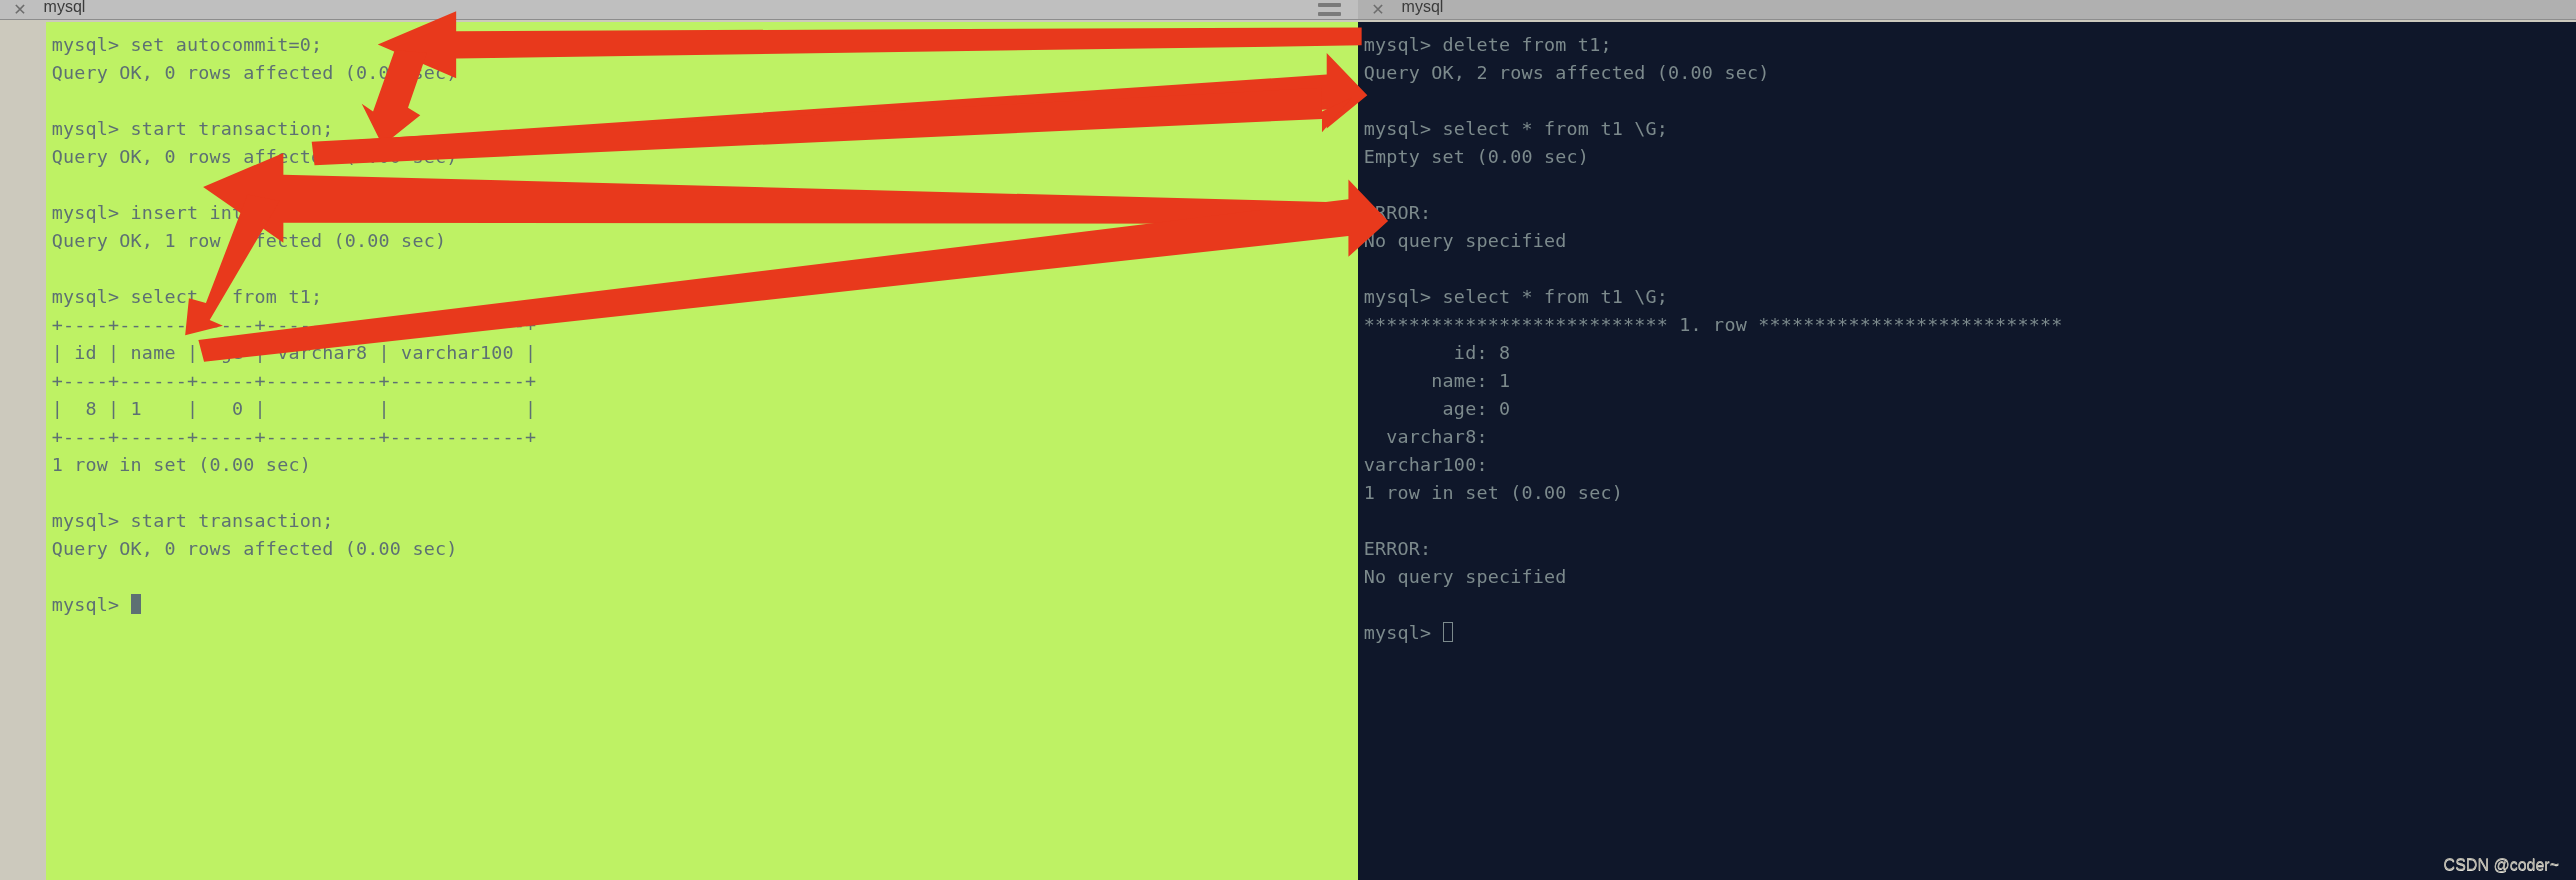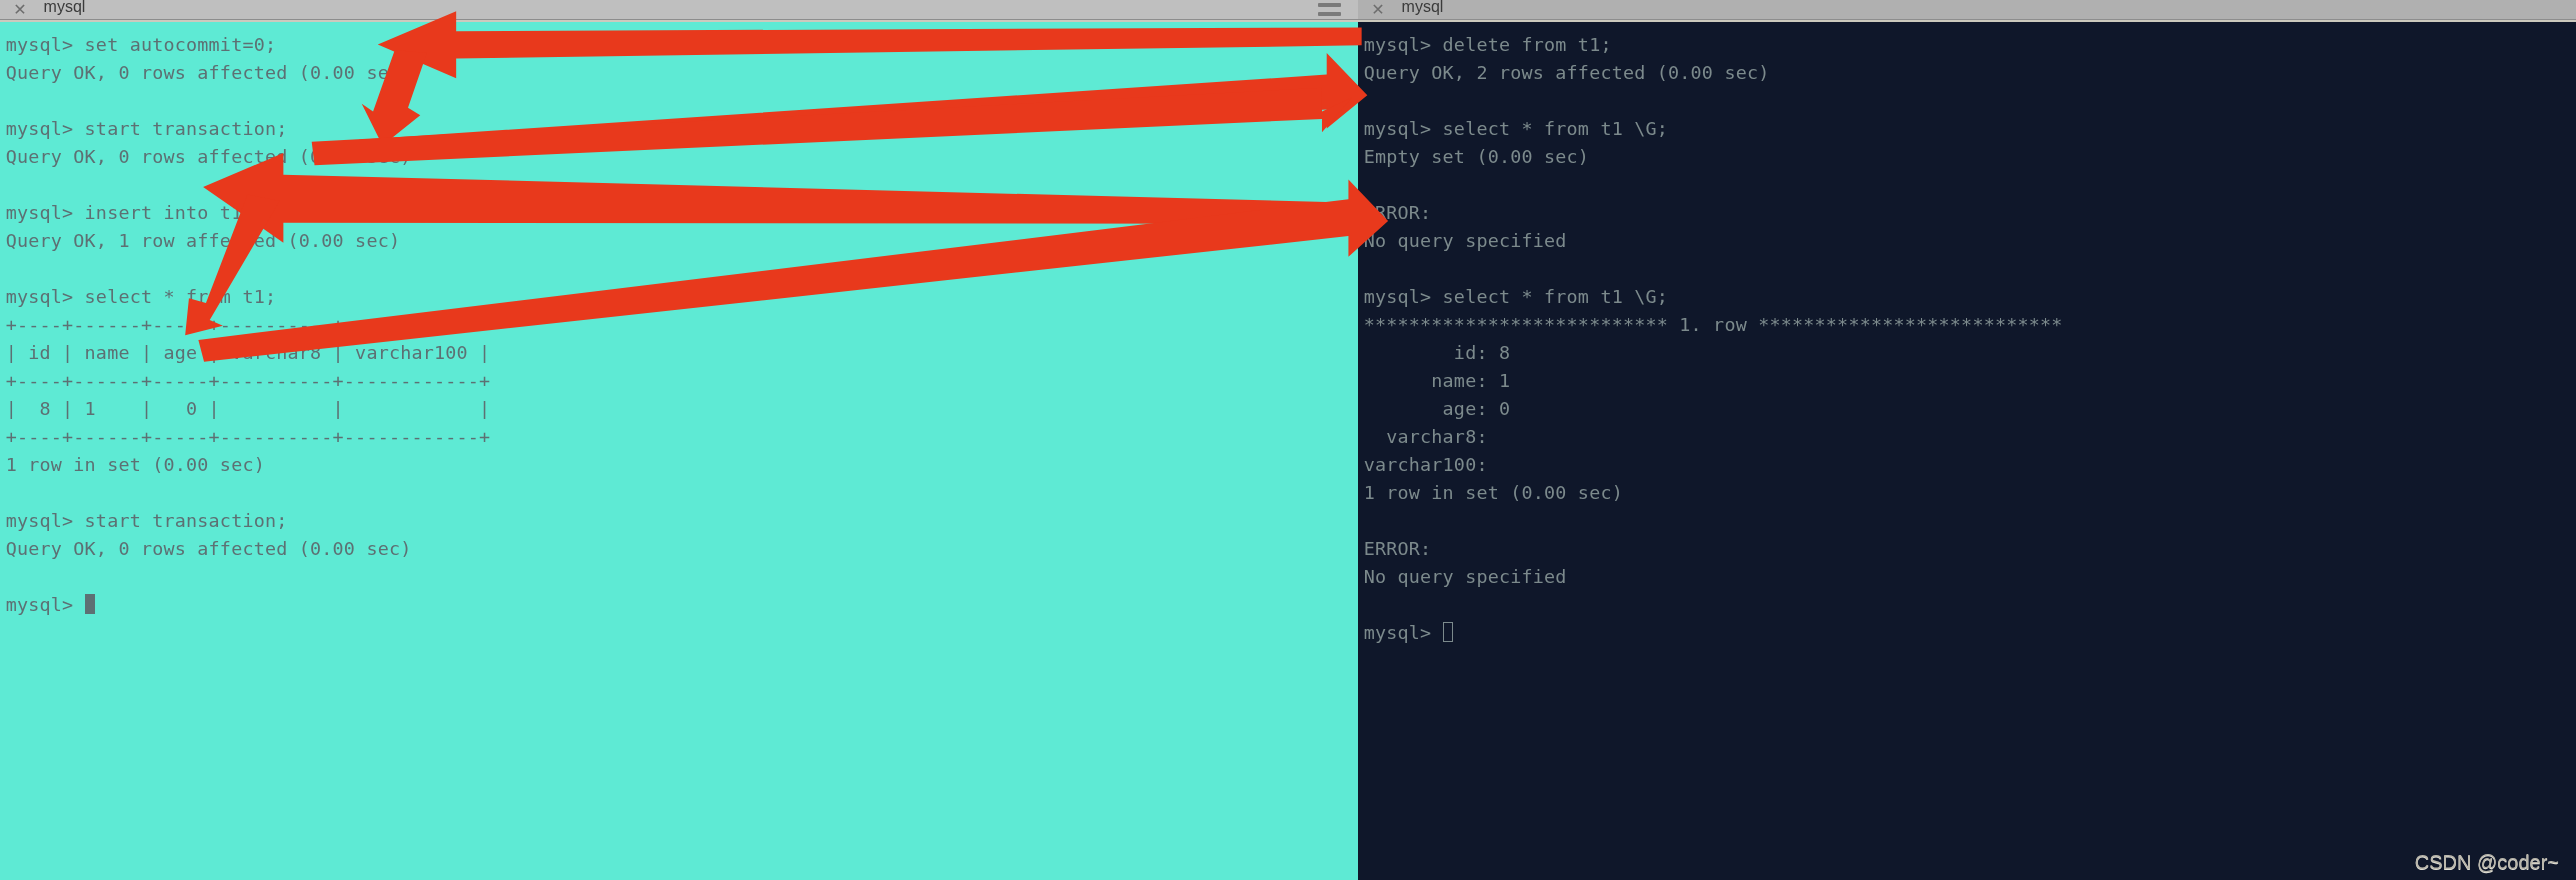--- a/index.html
+++ b/index.html
@@ -73,21 +73,21 @@
     position: absolute;
     top: 22px; left: 0; right: 0; bottom: 0;
     padding: 9.4px 0 0 5.7px;
     box-sizing: border-box;
     font-size: 18.4px;
     line-height: 28px;
     letter-spacing: 0.2px;
     white-space: pre;
     color: #5d7073;
   }
-  #pane-left  .term { background: #5eead4; }
+  #pane-left  .term { background: #bef264; margin-left: 46px; }
   #pane-right .term { background: #0f172a; color: #7c8a8c; }
 
   .term .line { min-height: 28px; }
   .term .blank { min-height: 28px; }
 
   .cursor-solid {
     display: inline-block;
     width: 10.4px;
     height: 20px;
     background: #5d7073;
@@ -110,21 +110,21 @@
     height: 880px;
     pointer-events: none;
   }
 
   
   #watermark {
     position: absolute;
     right: 17px;
     bottom: 5.7px;
     font-family: "Liberation Sans", sans-serif;
-    font-size: 20px;
+    font-size: 16px;
     color: #b9b6ab;
     text-shadow: 0 0.9px 0 #e2e0d6;
     user-select: none;
     white-space: nowrap;
   }
 </style>
 </head>
 <body>
 
 <div id="root">

